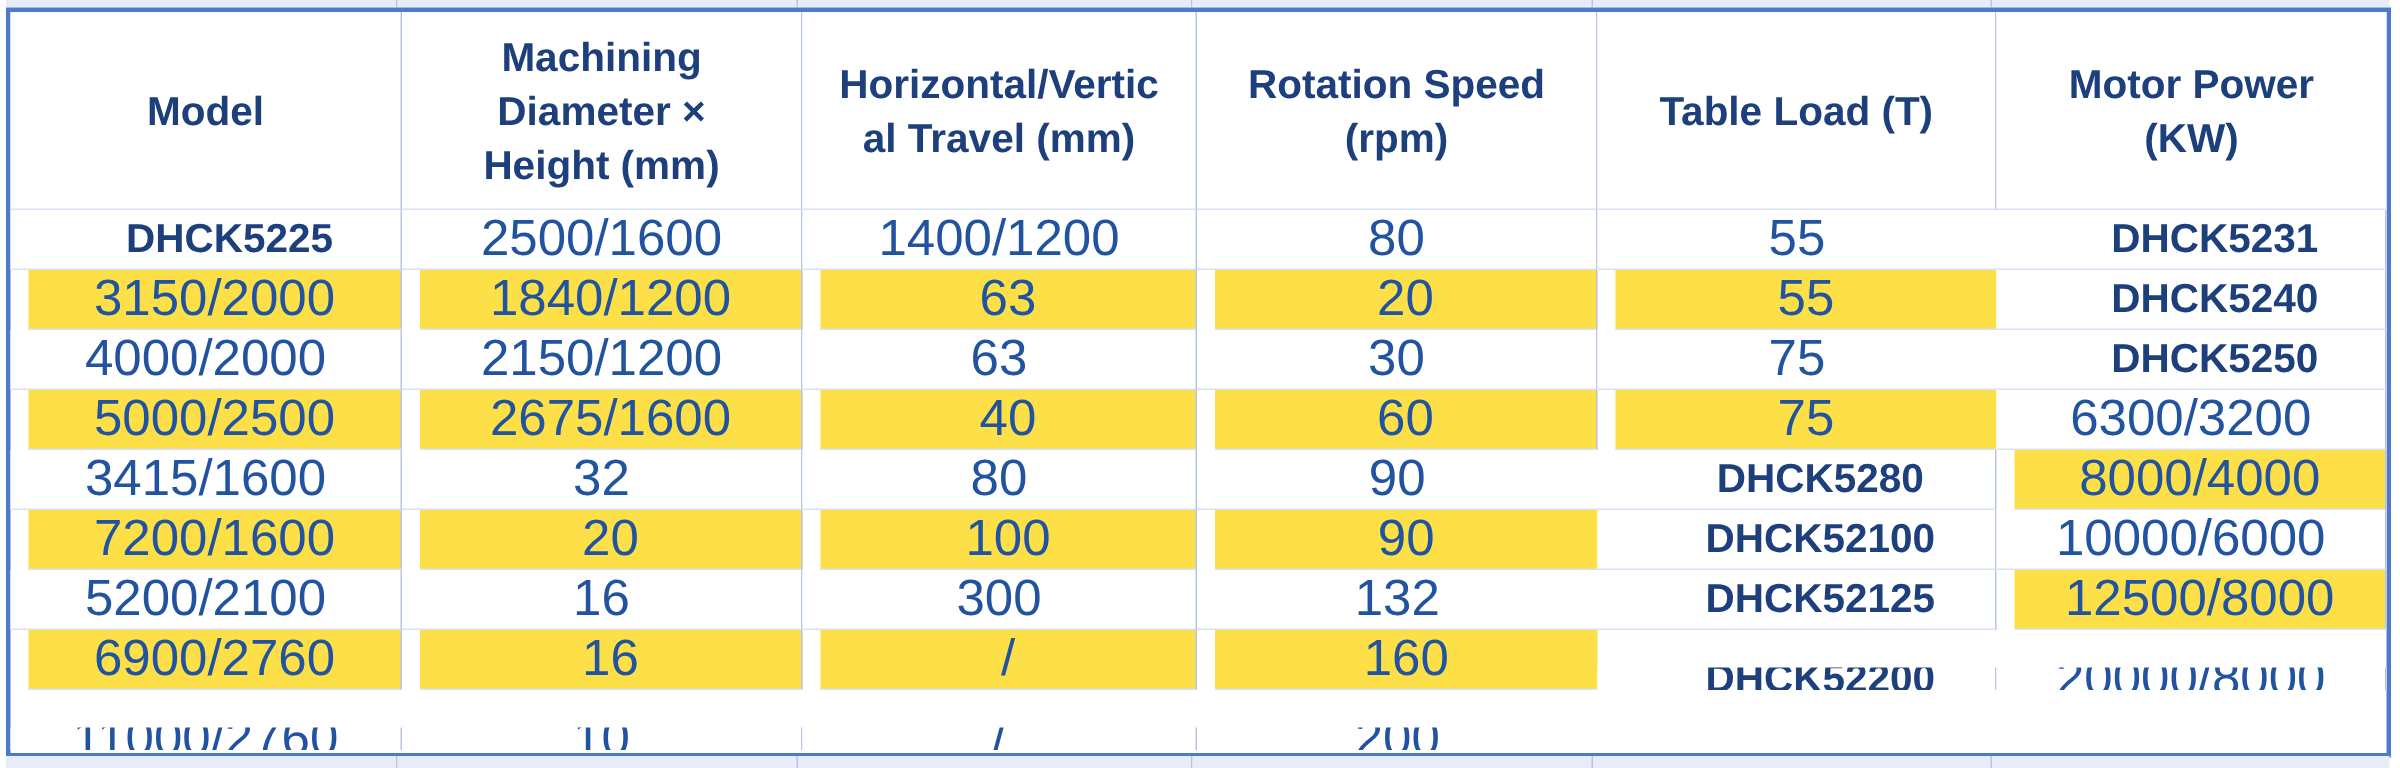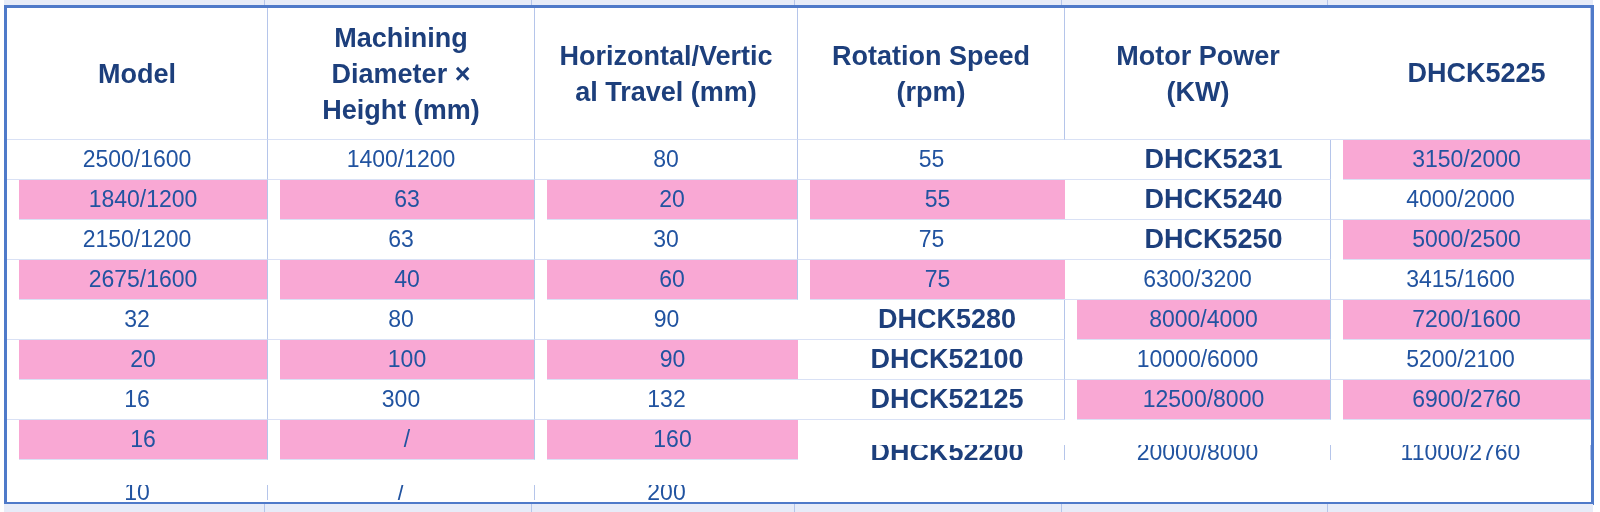--- a/index.html
+++ b/index.html
@@ -62,24 +62,24 @@
     line-height: 36px;
     color: #1d3f7c;
   }
   .model {
     font-weight: bold;
     font-size: 27px;
     color: #1d3f7c;
     padding-left: 32px;
   }
   .val {
-    font-size: 23px;
+    font-size: 34px;
     color: #2153a0;
   }
-  .shade { background: #f9a8d4; margin-left: 12px; }
+  .shade { background: #fde047; margin-left: 12px; }
 </style>
 </head>
 <body>
 
 <div id="canvas">
 
   <div class="sliver top">
     <div class="sl-cell"></div>
     <div class="sl-cell"></div>
     <div class="sl-cell"></div>
@@ -91,20 +91,21 @@
   <div id="spec-table">
 
     <div class="cell hdr">Model</div>
     <div class="cell hdr">Machining
 Diameter ×
 Height (mm)</div>
     <div class="cell hdr">Horizontal/Vertic
 al Travel (mm)</div>
     <div class="cell hdr">Rotation Speed
 (rpm)</div>
+    <div class="cell hdr">Table Load (T)</div>
     <div class="cell hdr last-col">Motor Power
 (KW)</div>
 
     <div class="cell model">DHCK5225</div>
     <div class="cell val">2500/1600</div>
     <div class="cell val">1400/1200</div>
     <div class="cell val">80</div>
     <div class="cell val last-col">55</div>
 
     <div class="cell model">DHCK5231</div>

